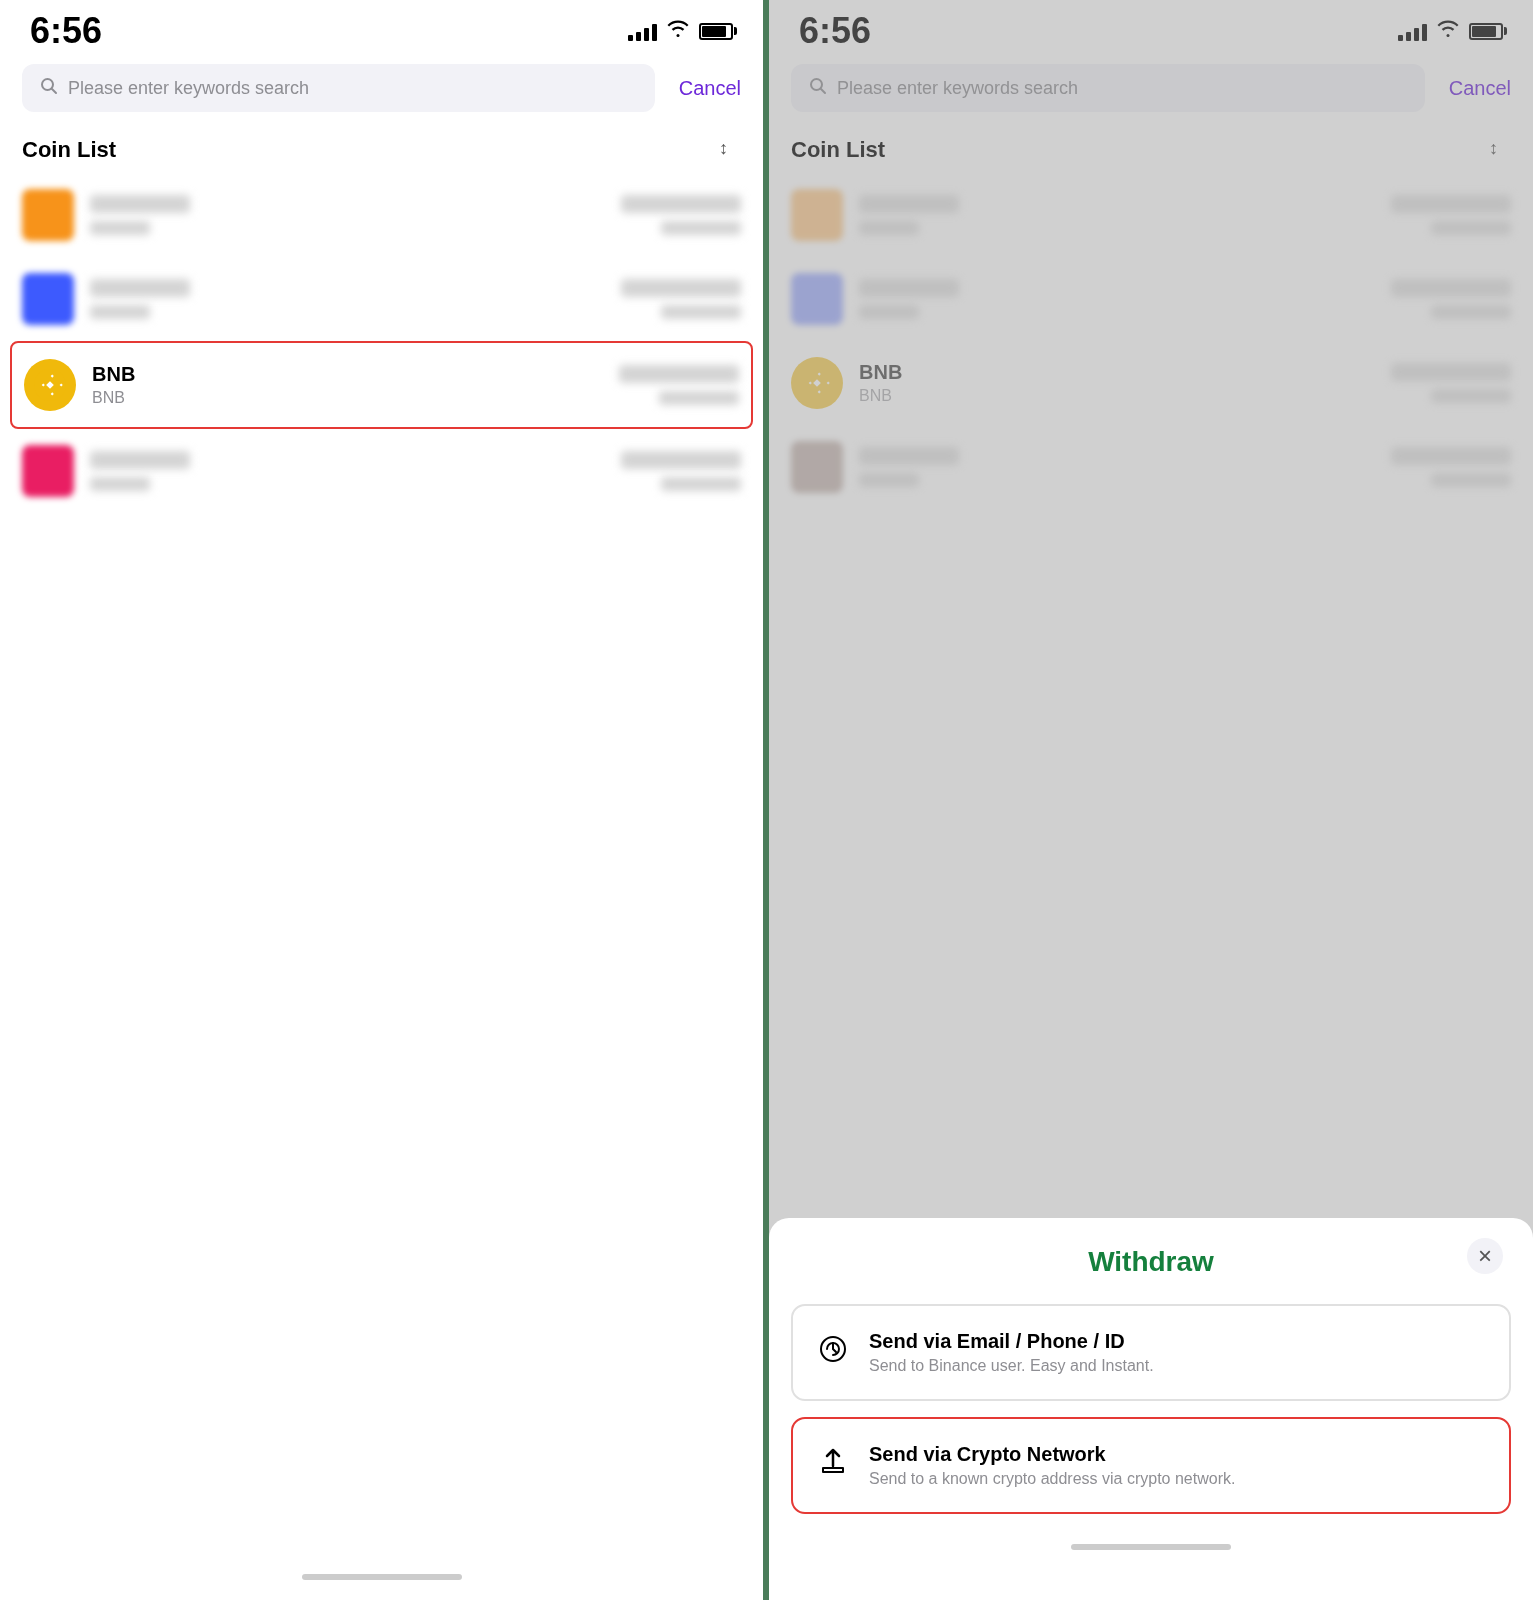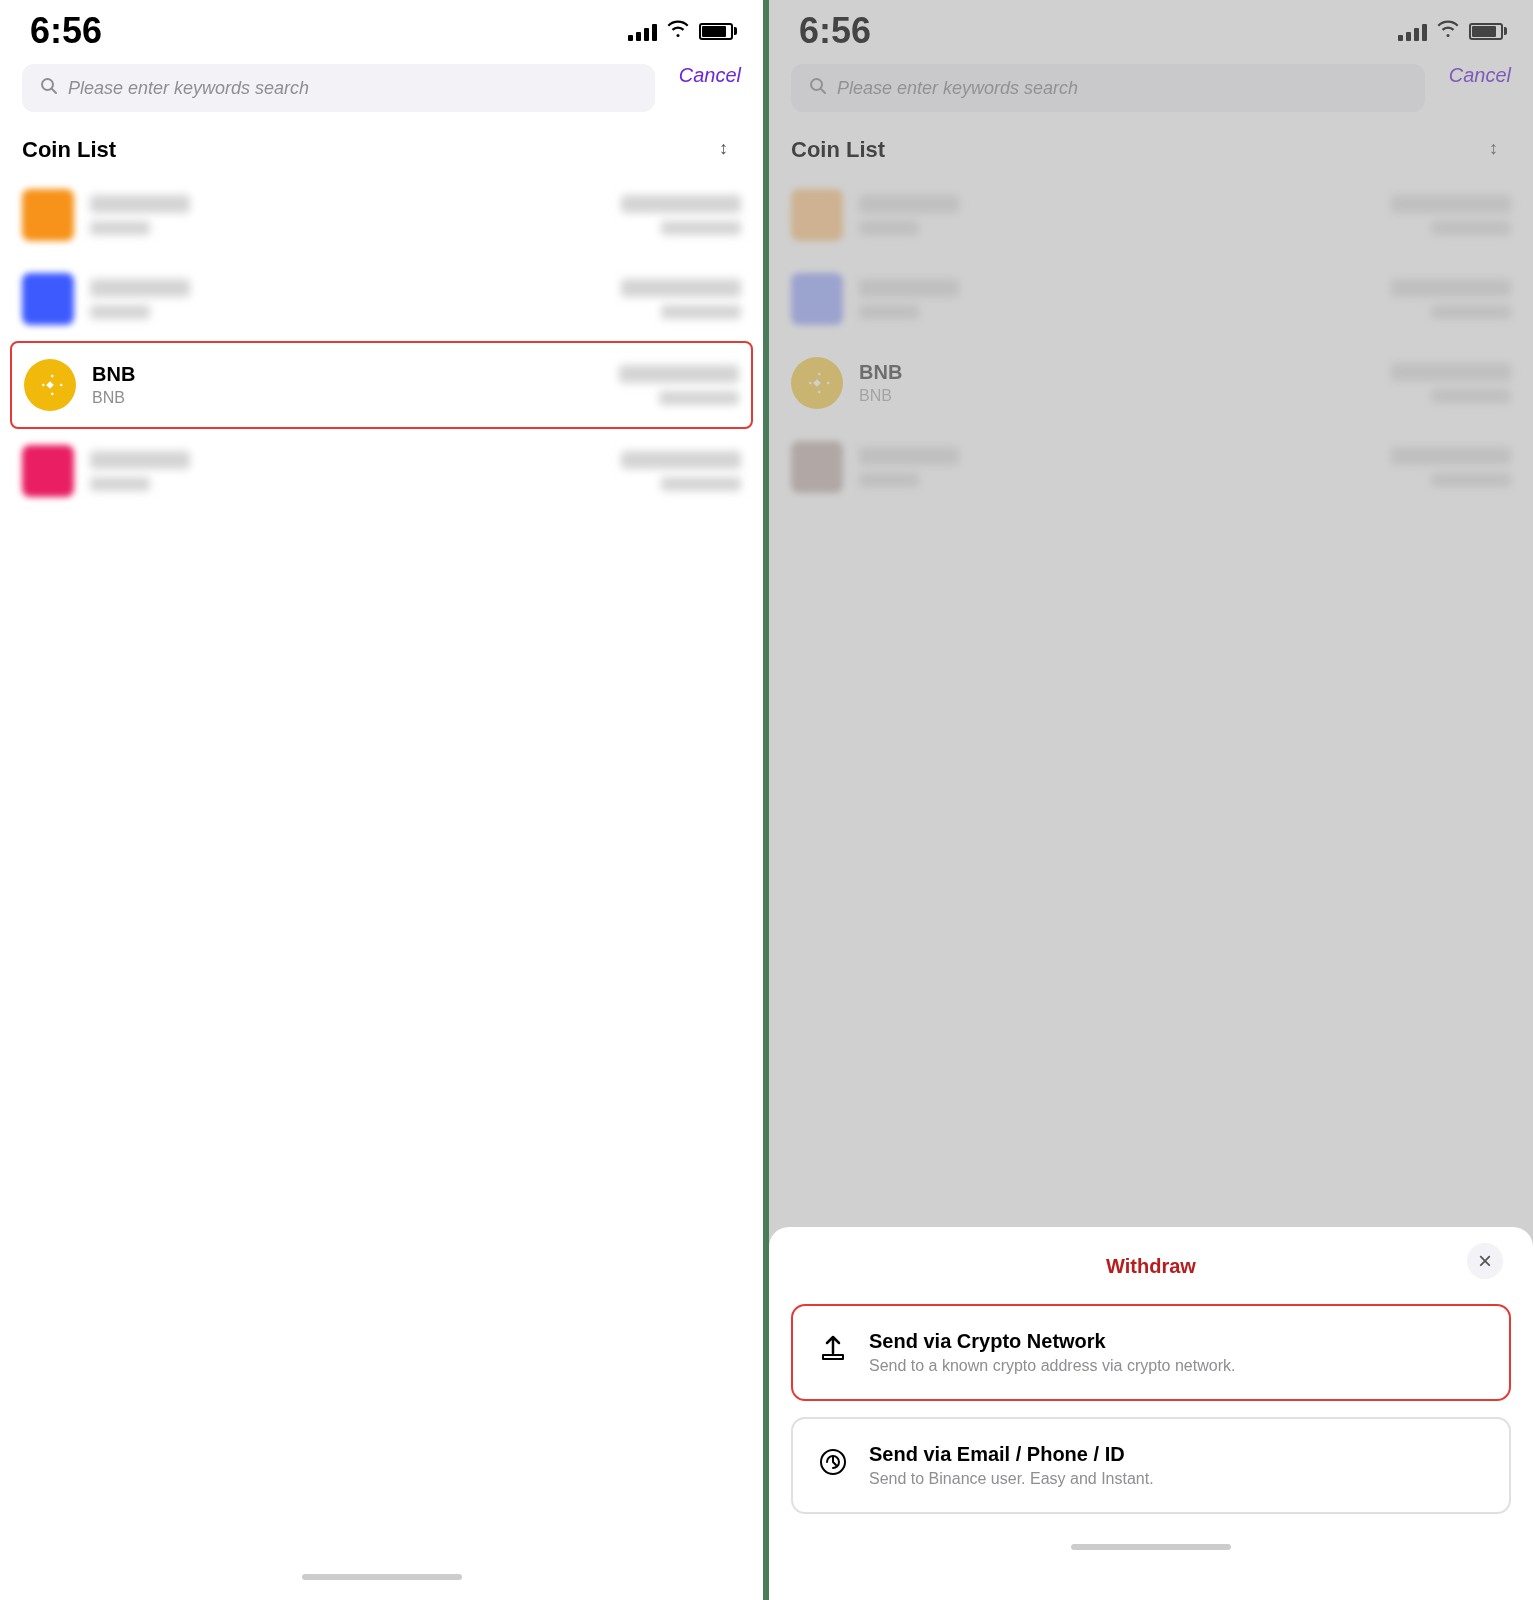--- a/index.html
+++ b/index.html
@@ -95,22 +95,22 @@
       width: 85%;
       height: 100%;
       background: #000;
       border-radius: 1px;
     }
 
     
     .search-bar-container {
       padding: 10px 22px;
       display: flex;
+      align-items: center;
       gap: 24px;
-      font-style: italic;
     }
 
     .search-bar {
       flex: 1;
       background: #f2f2f7;
       border-radius: 12px;
       padding: 12px 18px;
       display: flex;
       align-items: center;
       gap: 10px;
@@ -309,23 +309,23 @@
 
     .bottom-sheet-header {
       display: flex;
       justify-content: center;
       align-items: center;
       padding: 28px 30px 16px 30px;
       position: relative;
     }
 
     .bottom-sheet-title {
-      font-size: 20px;
+      font-size: 28px;
       font-weight: 600;
-      color: #b91c1c;
+      color: #15803d;
       text-align: center;
     }
 
     .close-btn {
       position: absolute;
       right: 30px;
       top: 50%;
       transform: translateY(-50%);
       font-size: 24px;
       color: #555;
@@ -640,47 +640,47 @@
   </div>
 
   <div class="bottom-sheet">
     <div class="bottom-sheet-header">
       <span class="bottom-sheet-title">Withdraw</span>
       <div class="close-btn">×</div>
     </div>
 
     <div class="sheet-options">
 
-      <div class="sheet-option sheet-option-highlighted">
-        <div class="sheet-option-icon">
-          <svg width="32" height="32" viewBox="0 0 32 32" fill="none">
-            <path d="M16 4v16M16 4l-6 6M16 4l6 6" stroke="#000" stroke-width="2.5" stroke-linecap="round" stroke-linejoin="round"></path>
-            <path d="M6 22h20v4H6v-4z" stroke="#000" stroke-width="2" stroke-linecap="round" stroke-linejoin="round"></path>
-          </svg>
-        </div>
-        <div class="sheet-option-info">
-          <div class="sheet-option-title">Send via Crypto Network</div>
-          <div class="sheet-option-subtitle">Send to a known crypto address via crypto network.</div>
-        </div>
-      </div>
-
       <div class="sheet-option">
         <div class="sheet-option-icon">
           <svg width="32" height="32" viewBox="0 0 32 32" fill="none">
             <circle cx="16" cy="16" r="12" stroke="#000" stroke-width="2"></circle>
             <path d="M10 16c0-3.3 2.7-6 6-6s6 2.7 6 6-2.7 6-6 6" stroke="#000" stroke-width="2" stroke-linecap="round"></path>
             <path d="M16 10v6l3 3" stroke="#000" stroke-width="2" stroke-linecap="round"></path>
           </svg>
         </div>
         <div class="sheet-option-info">
           <div class="sheet-option-title">Send via Email / Phone / ID</div>
           <div class="sheet-option-subtitle">Send to Binance user. Easy and Instant.</div>
         </div>
       </div>
 
+      <div class="sheet-option sheet-option-highlighted">
+        <div class="sheet-option-icon">
+          <svg width="32" height="32" viewBox="0 0 32 32" fill="none">
+            <path d="M16 4v16M16 4l-6 6M16 4l6 6" stroke="#000" stroke-width="2.5" stroke-linecap="round" stroke-linejoin="round"></path>
+            <path d="M6 22h20v4H6v-4z" stroke="#000" stroke-width="2" stroke-linecap="round" stroke-linejoin="round"></path>
+          </svg>
+        </div>
+        <div class="sheet-option-info">
+          <div class="sheet-option-title">Send via Crypto Network</div>
+          <div class="sheet-option-subtitle">Send to a known crypto address via crypto network.</div>
+        </div>
+      </div>
+
     </div>
 
     <div class="home-indicator" style="padding-top:20px; padding-bottom:0;">
       <div class="home-bar"></div>
     </div>
 
   </div>
 
 </div>
 

